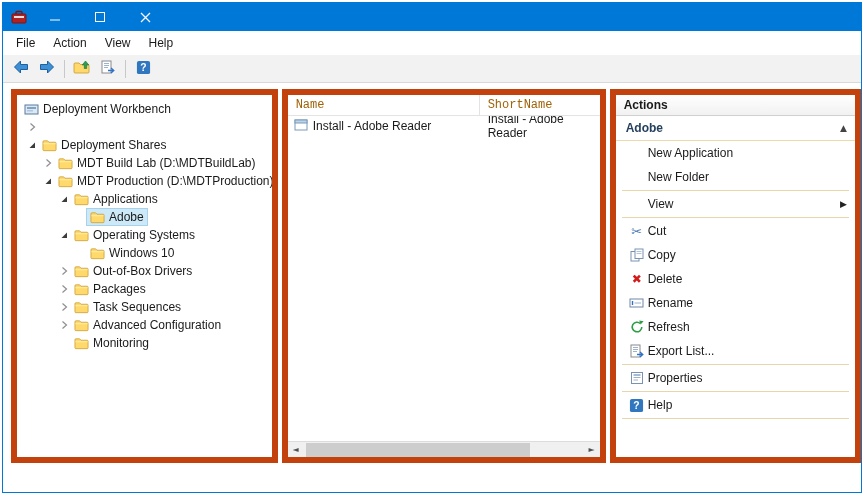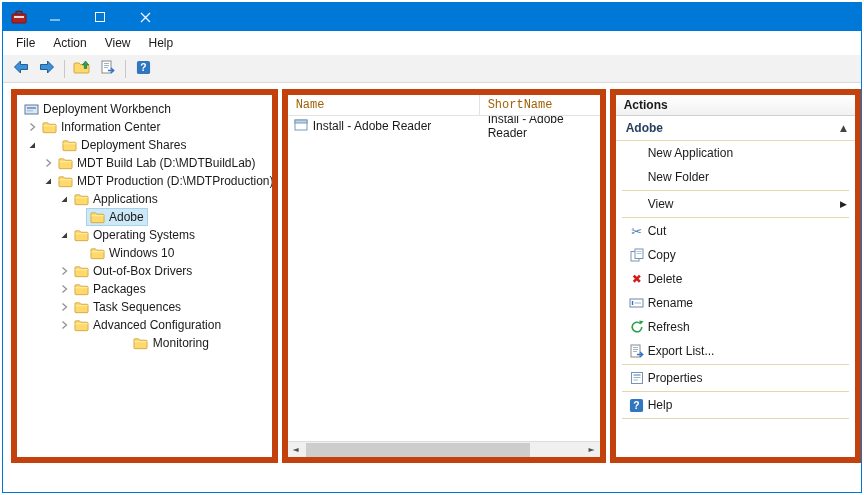--- a/index.html
+++ b/index.html
@@ -159,31 +159,22 @@
             </span>
             <span class="tlabel" data-name="tree-item-label">Deployment Workbench</span>
           </span>
         </div>
         <div class="tree-row" data-name="tree-item-information-center" style="padding-left: 8px;">
           <span class="chev" data-name="chevron-collapsed-icon">
             <svg width="10" height="10" viewBox="0 0 10 10">
               <path d="M3.5 1.5 L7.5 5 L3.5 8.5" fill="none" stroke="#8f8f8f" stroke-width="1.2"></path>
             </svg>
           </span>
-          <span class="node" data-name="tree-node">
-            <span class="ticon" data-name="folder-icon">
-              <svg width="15" height="13" viewBox="0 0 16 13">
-                <path d="M1 2.5 Q1 1.5 2 1.5 L6 1.5 L7.5 3 L14 3 Q15 3 15 4 L15 11 Q15 12 14 12 L2 12 Q1 12 1 11 Z" fill="#ffd96b" stroke="#c99a2c" stroke-width="0.8"></path>
-                <path d="M1.5 4.6 L14.5 4.6" stroke="#ffeeb0" stroke-width="1"></path>
-              </svg>
-            </span>
-            <span class="tlabel" data-name="tree-item-label">Information Center</span>
-          </span>
-        </div>
-        <div class="tree-row" data-name="tree-item-deployment-shares" style="padding-left: 8px; gap: 20px;">
+        </div>
+        <div class="tree-row" data-name="tree-item-deployment-shares" style="padding-left: 8px;">
           <span class="chev" data-name="chevron-expanded-icon">
             <svg width="10" height="10" viewBox="0 0 10 10">
               <path d="M8 2.5 L8 8 L2.5 8 Z" fill="#3c3c3c"></path>
             </svg>
           </span>
           <span class="node" data-name="tree-node">
             <span class="ticon" data-name="folder-icon">
               <svg width="15" height="13" viewBox="0 0 16 13">
                 <path d="M1 2.5 Q1 1.5 2 1.5 L6 1.5 L7.5 3 L14 3 Q15 3 15 4 L15 11 Q15 12 14 12 L2 12 Q1 12 1 11 Z" fill="#ffd96b" stroke="#c99a2c" stroke-width="0.8"></path>
                 <path d="M1.5 4.6 L14.5 4.6" stroke="#ffeeb0" stroke-width="1"></path>
@@ -337,21 +328,21 @@
           <span class="node" data-name="tree-node">
             <span class="ticon" data-name="folder-icon">
               <svg width="15" height="13" viewBox="0 0 16 13">
                 <path d="M1 2.5 Q1 1.5 2 1.5 L6 1.5 L7.5 3 L14 3 Q15 3 15 4 L15 11 Q15 12 14 12 L2 12 Q1 12 1 11 Z" fill="#ffd96b" stroke="#c99a2c" stroke-width="0.8"></path>
                 <path d="M1.5 4.6 L14.5 4.6" stroke="#ffeeb0" stroke-width="1"></path>
               </svg>
             </span>
             <span class="tlabel" data-name="tree-item-label">Advanced Configuration</span>
           </span>
         </div>
-        <div class="tree-row" data-name="tree-item-monitoring" style="padding-left: 40px; justify-content: center;">
+        <div class="tree-row" data-name="tree-item-monitoring" style="padding-left: 40px;">
           <span class="chev" data-name="chevron-none"></span>
           <span class="node" data-name="tree-node">
             <span class="ticon" data-name="folder-icon">
               <svg width="15" height="13" viewBox="0 0 16 13">
                 <path d="M1 2.5 Q1 1.5 2 1.5 L6 1.5 L7.5 3 L14 3 Q15 3 15 4 L15 11 Q15 12 14 12 L2 12 Q1 12 1 11 Z" fill="#ffd96b" stroke="#c99a2c" stroke-width="0.8"></path>
                 <path d="M1.5 4.6 L14.5 4.6" stroke="#ffeeb0" stroke-width="1"></path>
               </svg>
             </span>
             <span class="tlabel" data-name="tree-item-label">Monitoring</span>
           </span>

